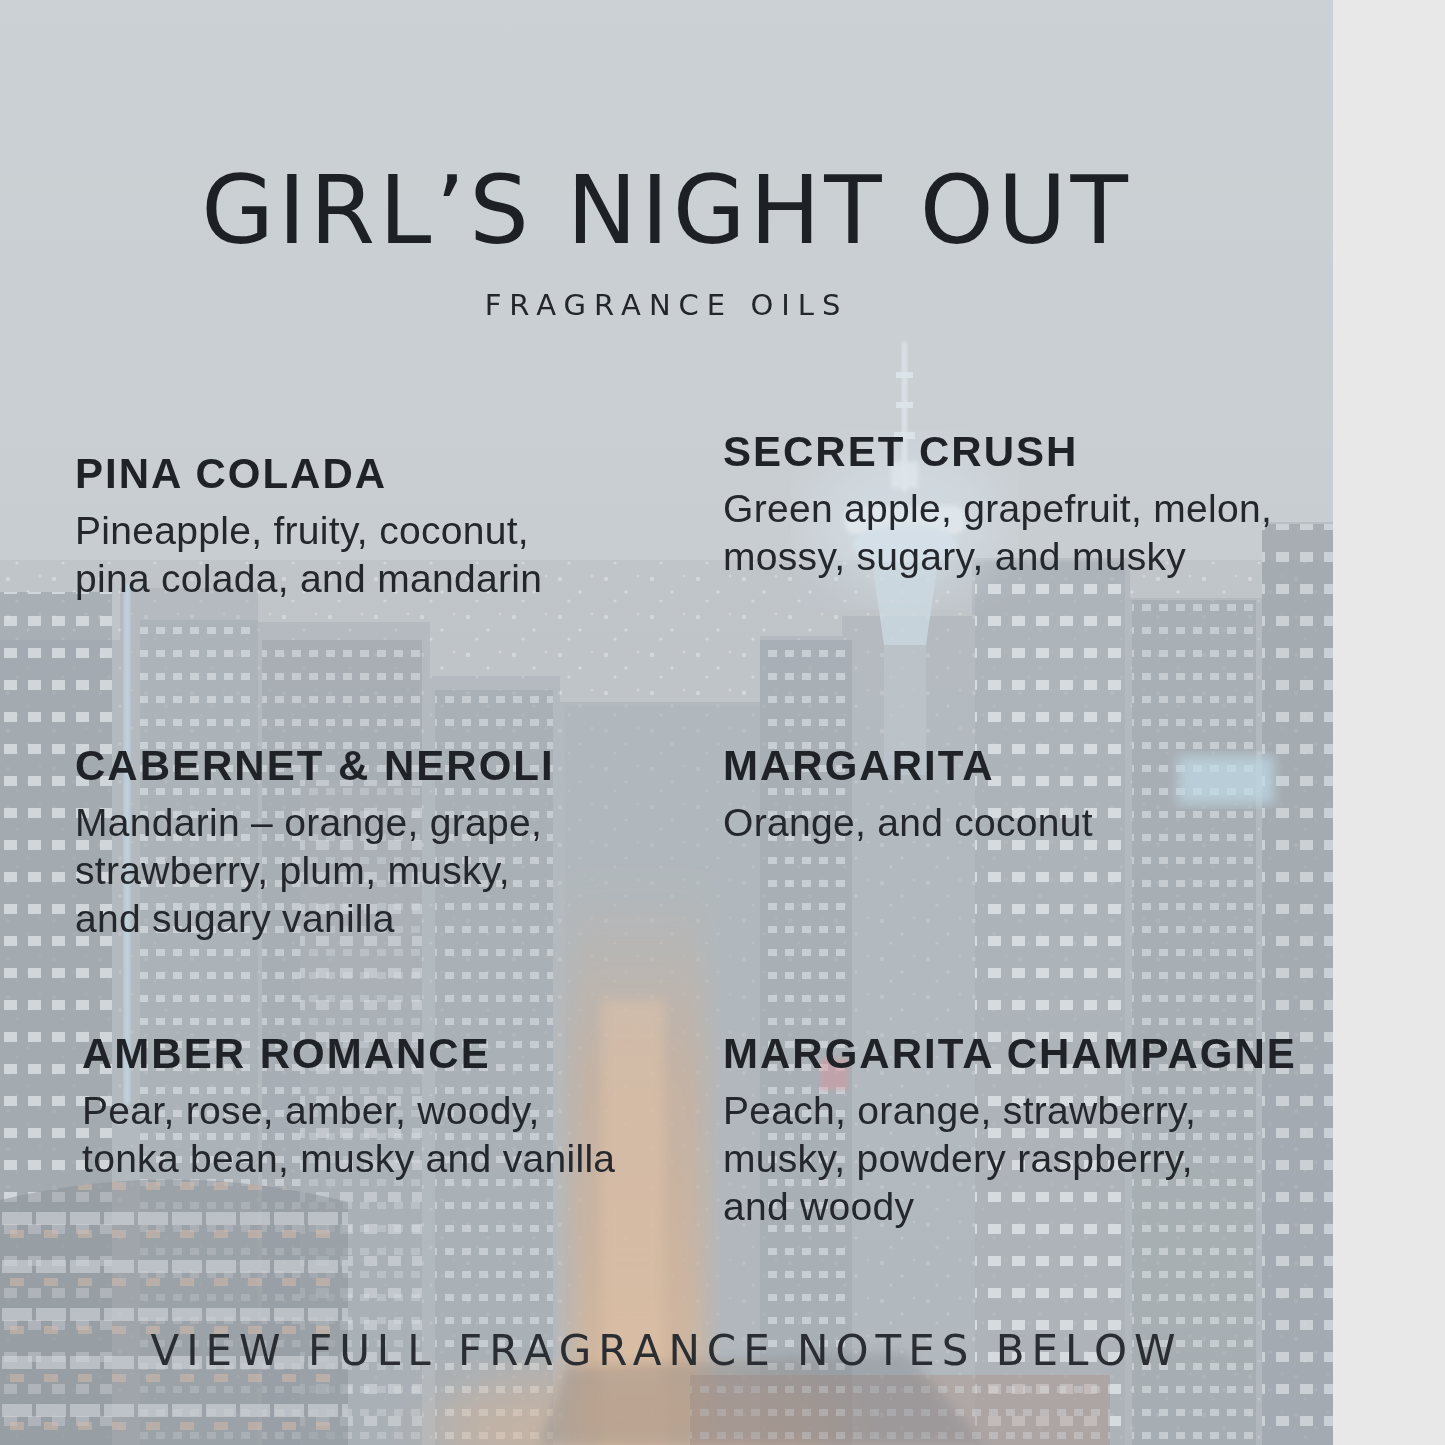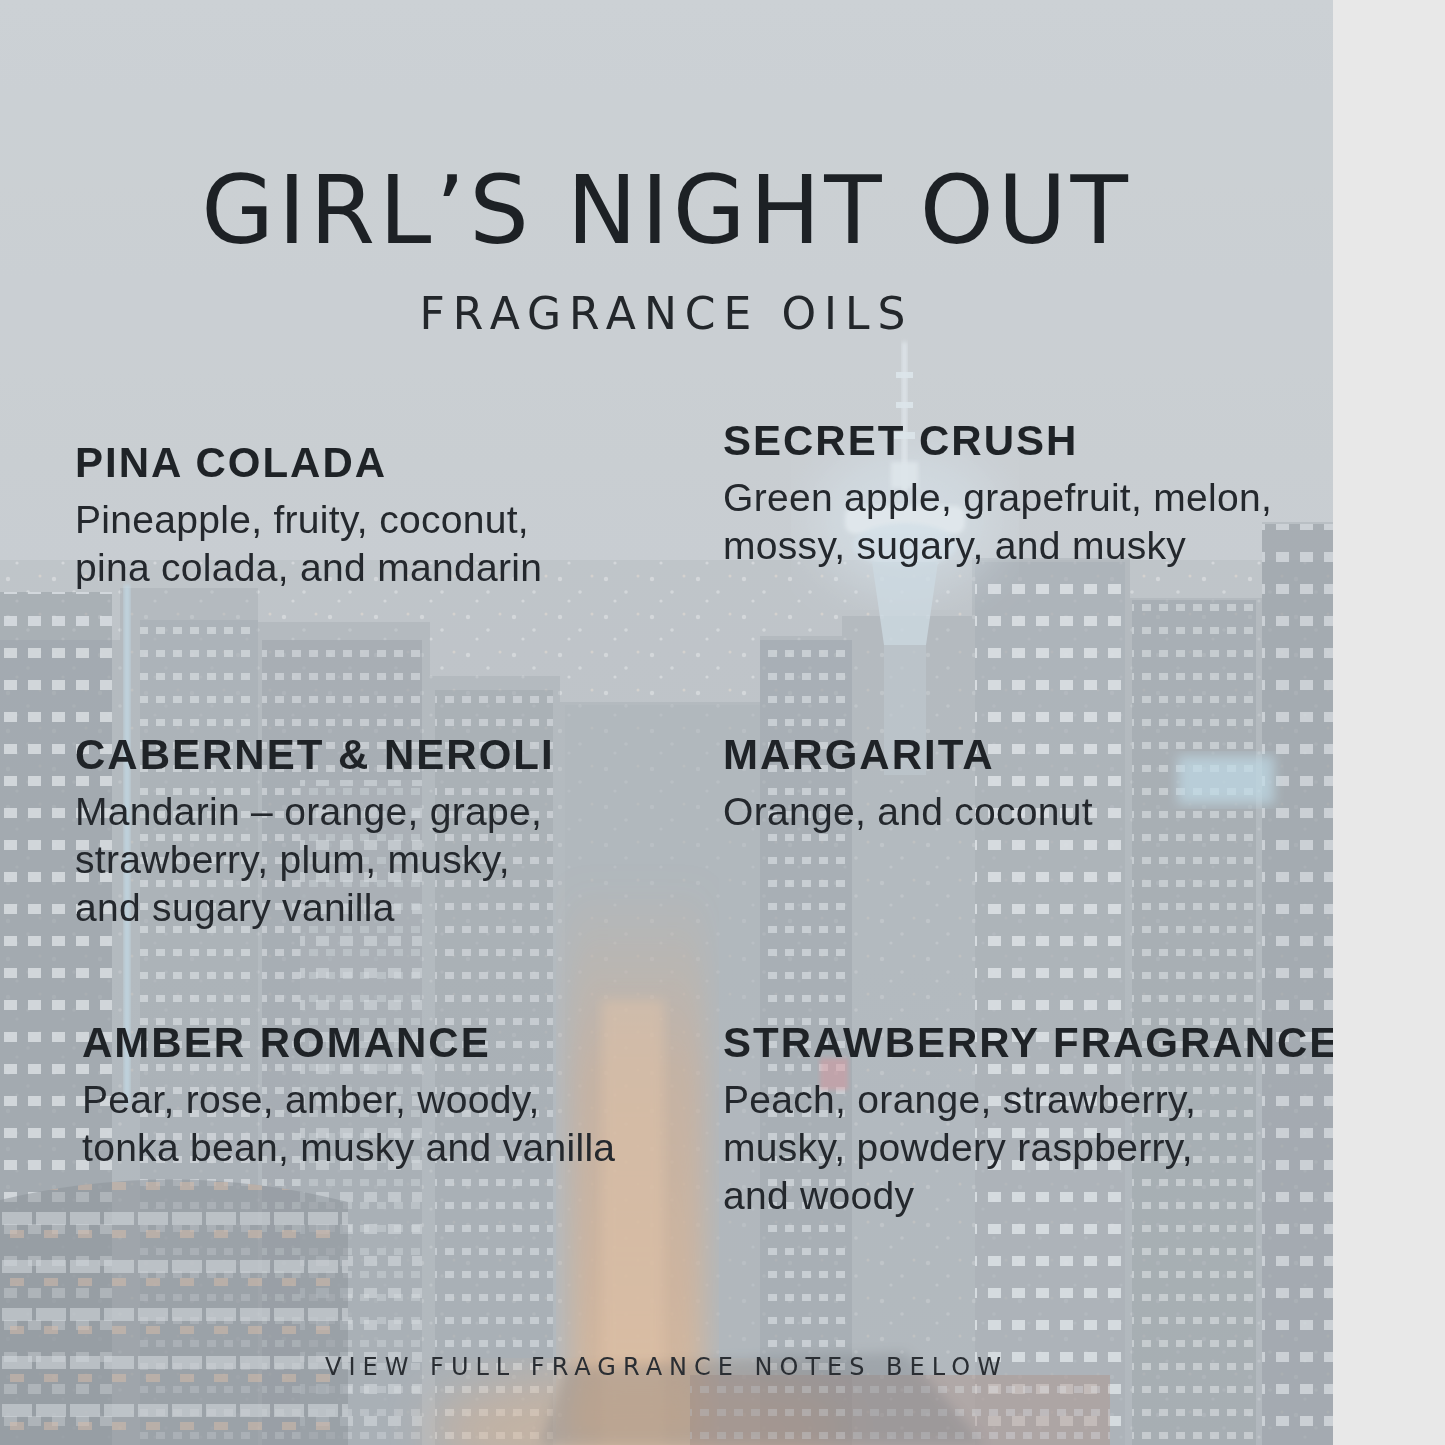--- a/index.html
+++ b/index.html
@@ -10,42 +10,42 @@
   }
   .bg{position:absolute;left:0;top:0;width:1445px;height:1445px;display:block;}
   .content{position:absolute;inset:0;}
   .title{
     position:absolute;top:156px;left:0;width:100%;text-align:center;margin:0;
     font-family:"DejaVu Sans",sans-serif;font-weight:400;font-size:94px;
     letter-spacing:4px;color:#1d2125;white-space:nowrap;
   }
   .subtitle{
     position:absolute;top:288px;left:0;width:100%;text-align:center;
-    font-family:"DejaVu Sans",sans-serif;font-weight:400;font-size:44px;
+    font-family:"DejaVu Sans",sans-serif;font-weight:400;font-size:29px;
     letter-spacing:8px;color:#23272b;white-space:nowrap;
   }
   .block{position:absolute;width:630px;}
   .b0{left:75px;top:438px;}
   .b1{left:723px;top:416px;width:690px;}
   .b2{left:75px;top:730px;}
   .b3{left:723px;top:730px;width:690px;}
   .b4{left:82px;top:1018px;}
   .b5{left:723px;top:1018px;width:700px;}
   .fname{
-    margin:1px 0 10px 0;font-weight:700;font-size:42px;line-height:1.12;
+    margin:12px 0 10px 0;font-weight:700;font-size:42px;line-height:1.12;
     letter-spacing:2px;color:#1f2327;white-space:nowrap;
   }
   .fnotes{
     font-weight:400;font-size:39px;line-height:48px;color:#24282d;
     letter-spacing:0.3px;white-space:pre-line;
   }
   .footer{
     position:absolute;top:1326px;left:0;width:100%;text-align:center;
-    font-family:"DejaVu Sans",sans-serif;font-weight:400;font-size:24px;
-    letter-spacing:7px;color:#2a2e33;white-space:nowrap;margin-top:27px;
+    font-family:"DejaVu Sans",sans-serif;font-weight:400;font-size:42px;
+    letter-spacing:7px;color:#2a2e33;white-space:nowrap;
   }
 </style>
 </head>
 <body>
 
 <div class="canvas">
 
   <svg class="bg" viewBox="0 0 1445 1445" xmlns="http://www.w3.org/2000/svg" aria-hidden="true">
     <defs>
       <linearGradient id="gSky" x1="0" y1="0" x2="0" y2="1">
@@ -182,21 +182,21 @@
       <div class="fnotes">Orange, and coconut</div>
     </section>
 
     <section class="block b4">
       <h2 class="fname">AMBER ROMANCE</h2>
       <div class="fnotes">Pear, rose, amber, woody,
 tonka bean, musky and vanilla</div>
     </section>
 
     <section class="block b5">
-      <h2 class="fname">STRAWBERRY FRAGRANCE</h2>
+      <h2 class="fname">MARGARITA CHAMPAGNE</h2>
       <div class="fnotes">Peach, orange, strawberry,
 musky, powdery raspberry,
 and woody</div>
     </section>
 
     <div class="footer">VIEW FULL FRAGRANCE NOTES BELOW</div>
 
   </div>
 </div>
 

